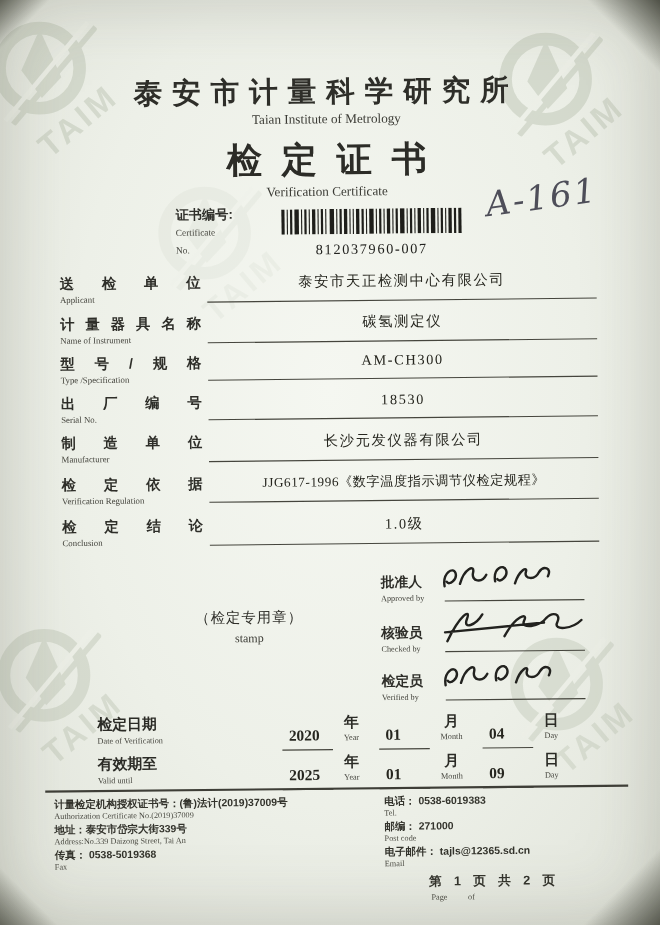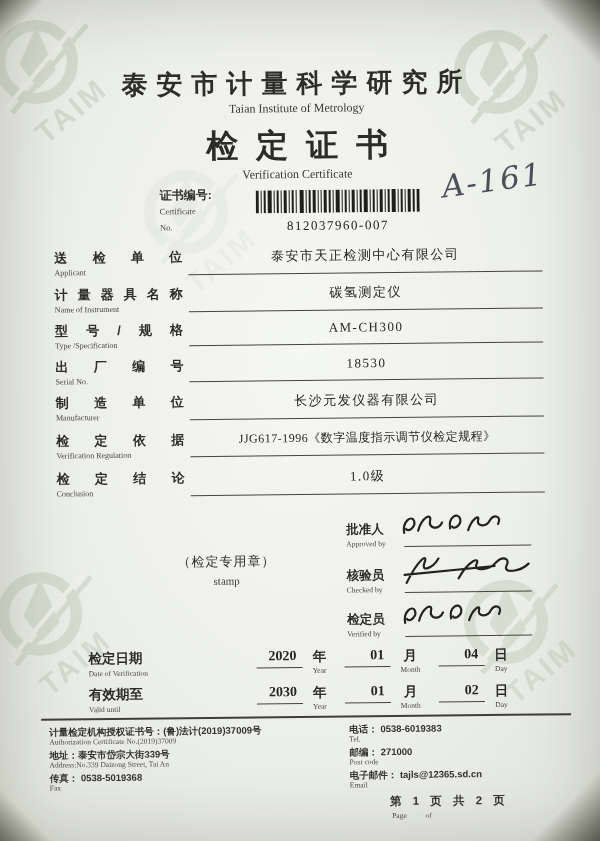--- a/index.html
+++ b/index.html
@@ -69,21 +69,21 @@
   .sigrow .scribble{position:absolute;left:52px;bottom:6px;}
   .sig1{top:510px;height:40px;} .sig1 .slabel-zh{margin-top:12px;}
   .sig2{top:556px;height:40px;} .sig2 .slabel-zh{margin-top:12px;}
   .sig3{top:600px;height:40px;} .sig3 .slabel-zh{margin-top:12px;}
 
   
   .daterow{position:absolute;left:86px;width:460px;height:34px;}
   .daterow .dlabel-zh{font-family:"Liberation Sans",sans-serif;font-weight:bold;font-size:13.5px;color:#2b2b26;}
   .daterow .dlabel-en{font-size:7.5px;color:#45453e;margin-top:1px;}
   .dateparts{position:absolute;left:168px;top:0;display:flex;align-items:flex-start;}
-  .numstack{text-align:right;margin-right:10px;}
+  .numstack{text-align:left;margin-right:10px;margin-top:14px;}
   .numstack .num{font-size:14px;font-weight:bold;color:#26261f;padding:0 6px 3px 6px;border-bottom:1.5px solid #45453d;min-width:34px;}
   .unitstack{text-align:center;margin-right:18px;}
   .unitstack .uzh{font-family:"Liberation Sans",sans-serif;font-weight:bold;font-size:13.5px;color:#2b2b26;}
   .unitstack .uen{font-size:7.5px;color:#45453e;margin-top:0px;}
   .drow1{top:648px;} .drow2{top:684px;}
 
   
   .sep{position:absolute;top:716px;left:38px;width:530px;height:2px;background:#3e3e37;}
   .footcol{position:absolute;top:724px;font-family:"Liberation Sans",sans-serif;}
   .fc-left{left:46px;width:290px;}
@@ -298,35 +298,35 @@
             <div class="uzh">日</div>
             <div class="uen">Day</div>
           </div>
       </div>
     </div>
     <div class="daterow drow2">
       <div class="dlabel-zh">有效期至</div>
       <div class="dlabel-en">Valid until</div>
       <div class="dateparts">
         <div class="numstack">
-            <div class="num">2030</div>
+            <div class="num">2025</div>
           </div>
         <div class="unitstack">
             <div class="uzh">年</div>
             <div class="uen">Year</div>
           </div>
         <div class="numstack">
             <div class="num">01</div>
           </div>
         <div class="unitstack">
             <div class="uzh">月</div>
             <div class="uen">Month</div>
           </div>
         <div class="numstack">
-            <div class="num">02</div>
+            <div class="num">09</div>
           </div>
         <div class="unitstack">
             <div class="uzh">日</div>
             <div class="uen">Day</div>
           </div>
       </div>
     </div>
 
     <div class="sep"></div>
     <div class="footcol fc-left">

